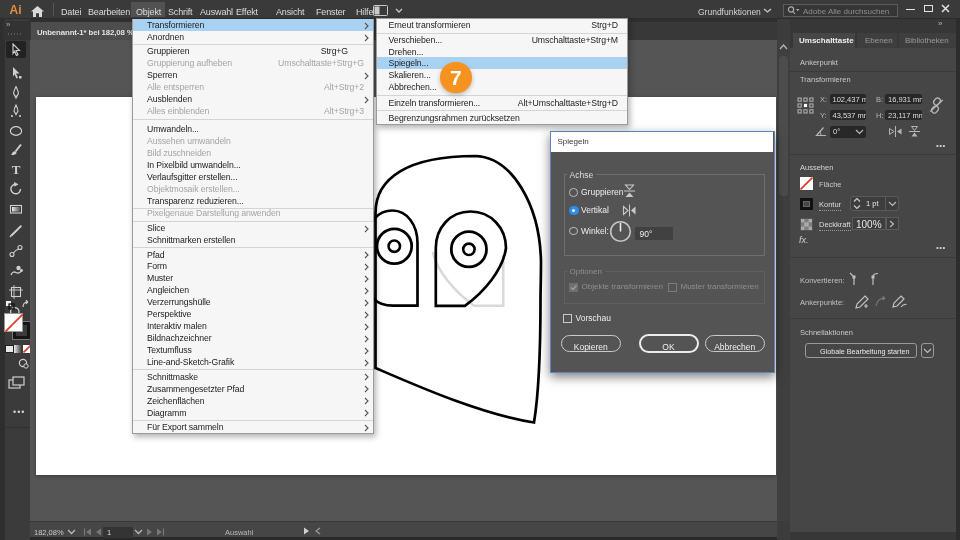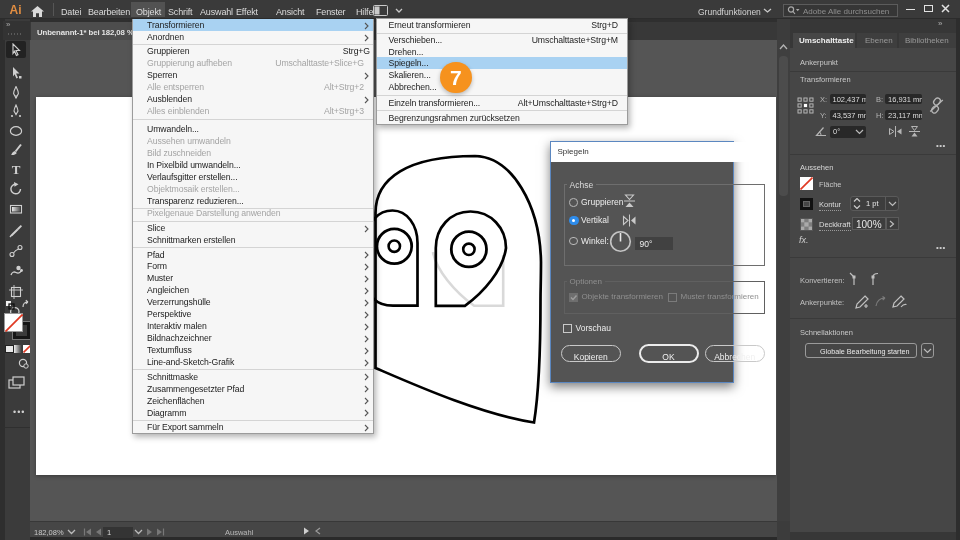--- a/index.html
+++ b/index.html
@@ -319,21 +319,21 @@
       <path d="M9 12 C11 9.5 13 9 14.5 9.5" fill="none" stroke="#c0c0c0" stroke-width="1.2"></path>
     </svg>
 <div class="ab" style="left:790px;top:317.5px;width:166px;height:1px;background:#3a3a3a"></div>
 <div class="tx" style="left:800px;top:328px;font-size:7.5px;color:#c8c8c8">Schnellaktionen</div>
 <div class="ab" style="left:805px;top:342.5px;width:112px;height:15px;border:1px solid #9a9a9a;border-radius:3px"></div>
 <div class="tx" style="left:820px;top:346.5px;font-size:7.2px;color:#e8e8e8">Globale Bearbeitung starten</div>
 <div class="ab" style="left:920.5px;top:342.5px;width:13.5px;height:15px;border:1px solid #9a9a9a;border-radius:3px"></div>
 <svg class="ab" style="left:923px;top:347.5px" width="9" height="6" viewBox="0 0 9 6">
       <path d="M1 1 L4.5 4.5 L8 1" fill="none" stroke="#bbb" stroke-width="1.2"></path>
     </svg>
-<div class="ab" style="left:549.5px;top:141px;width:184px;height:242px;background:#545454;border:1.5px solid #5b87c0;box-shadow:0 4px 10px rgba(0,0,0,0.5)">
+<div class="ab" style="left:549.5px;top:131px;width:225px;height:242px;background:#545454;border:1.5px solid #5b87c0;box-shadow:0 4px 10px rgba(0,0,0,0.5)">
 <div class="ab" style="left:0;top:0;width:222px;height:20px;background:#ffffff"></div>
 <div class="tx" style="left:7px;top:5px;font-size:8px;color:#333">Spiegeln</div>
 <div class="ab" style="left:13px;top:42px;width:201.5px;height:81.5px;border:1px solid #6e6e6e"></div>
 <div class="tx" style="left:16px;top:37.5px;font-size:8.5px;color:#dddddd;background:#545454;padding:0 3px">Achse</div>
 <div class="ab" style="left:18.5px;top:56px;width:8.5px;height:8.5px;border:1px solid #b9b9b9;border-radius:50%"></div>
 <div class="tx" style="left:30.5px;top:55px;font-size:8.5px;color:#ededed">Gruppieren</div>
 <svg class="ab" style="left:71px;top:52px" width="15" height="14" viewBox="0 0 15 14">
         <path d="M2 7 L13 7" stroke="#c9c9c9" stroke-width="1"></path>
         <path d="M3.5 1 L11.5 1 L7.5 5.5 Z" fill="none" stroke="#c9c9c9" stroke-width="1.1"></path>
         <path d="M3.5 13 L11.5 13 L7.5 8.5 Z" fill="#c9c9c9"></path>
@@ -374,23 +374,23 @@
 <div class="tx" style="left:147px;top:20.10px;font-size:8.7px;letter-spacing:-0.1px;color:#1c1c1c">Transformieren</div>
 <svg class="ab" style="left:364px;top:21.80px" width="5" height="8" viewBox="0 0 5 8">
       <path d="M1 1 L4 4 L1 7" fill="none" stroke="#555" stroke-width="1.1"></path>
     </svg>
 <div class="tx" style="left:147px;top:32.05px;font-size:8.7px;letter-spacing:-0.1px;color:#1c1c1c">Anordnen</div>
 <svg class="ab" style="left:364px;top:33.75px" width="5" height="8" viewBox="0 0 5 8">
       <path d="M1 1 L4 4 L1 7" fill="none" stroke="#555" stroke-width="1.1"></path>
     </svg>
 <div class="ab" style="left:133px;top:44.30px;width:240px;height:1px;background:#d4d4d4"></div>
 <div class="tx" style="left:147px;top:46.10px;font-size:8.7px;letter-spacing:-0.1px;color:#1c1c1c">Gruppieren</div>
-<div class="tx" style="right:590px;top:46.10px;font-size:8.7px;letter-spacing:-0.1px;color:#1c1c1c;text-align:left">Strg+G</div>
+<div class="tx" style="right:612px;top:46.10px;font-size:8.7px;letter-spacing:-0.1px;color:#1c1c1c;text-align:left">Strg+G</div>
 <div class="tx" style="left:147px;top:58.05px;font-size:8.7px;letter-spacing:-0.1px;color:#a4a4a4">Gruppierung aufheben</div>
-<div class="tx" style="right:596px;top:58.05px;font-size:8.7px;letter-spacing:-0.1px;color:#a4a4a4;text-align:right">Umschalttaste+Slice+G</div>
+<div class="tx" style="right:596px;top:58.05px;font-size:8.7px;letter-spacing:-0.1px;color:#a4a4a4;text-align:right">Umschalttaste+Strg+G</div>
 <div class="tx" style="left:147px;top:70.00px;font-size:8.7px;letter-spacing:-0.1px;color:#1c1c1c">Sperren</div>
 <svg class="ab" style="left:364px;top:71.70px" width="5" height="8" viewBox="0 0 5 8">
       <path d="M1 1 L4 4 L1 7" fill="none" stroke="#555" stroke-width="1.1"></path>
     </svg>
 <div class="tx" style="left:147px;top:81.95px;font-size:8.7px;letter-spacing:-0.1px;color:#a4a4a4">Alle entsperren</div>
 <div class="tx" style="right:596px;top:81.95px;font-size:8.7px;letter-spacing:-0.1px;color:#a4a4a4;text-align:right">Alt+Strg+2</div>
 <div class="tx" style="left:147px;top:93.90px;font-size:8.7px;letter-spacing:-0.1px;color:#1c1c1c">Ausblenden</div>
 <svg class="ab" style="left:364px;top:95.60px" width="5" height="8" viewBox="0 0 5 8">
       <path d="M1 1 L4 4 L1 7" fill="none" stroke="#555" stroke-width="1.1"></path>
     </svg>

